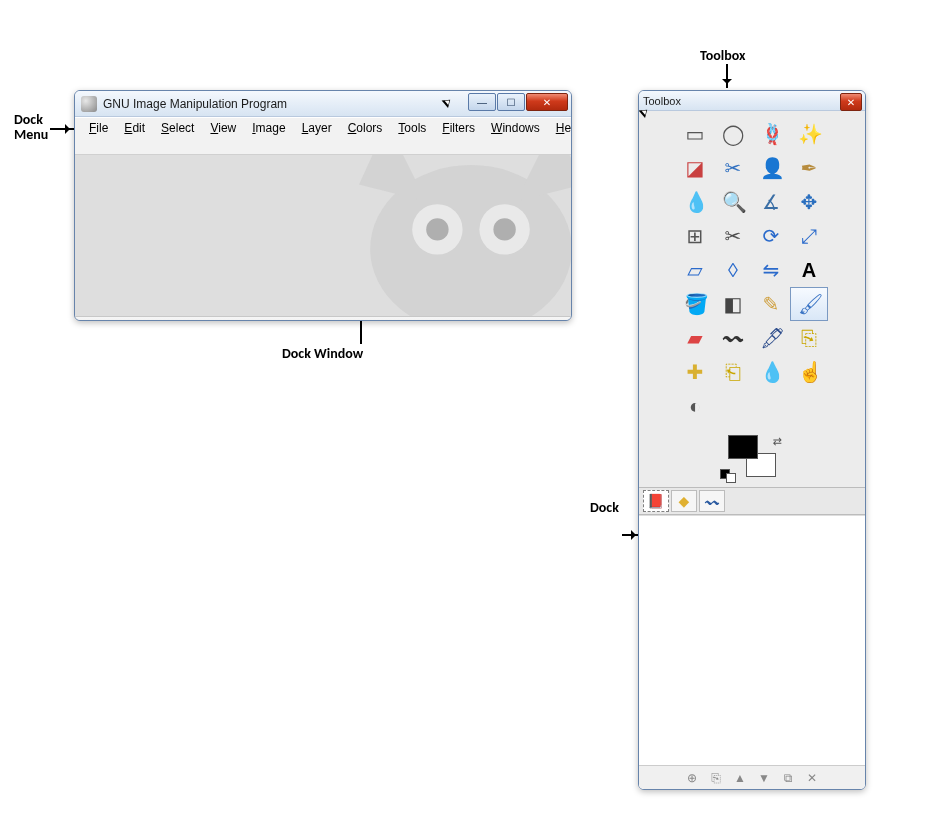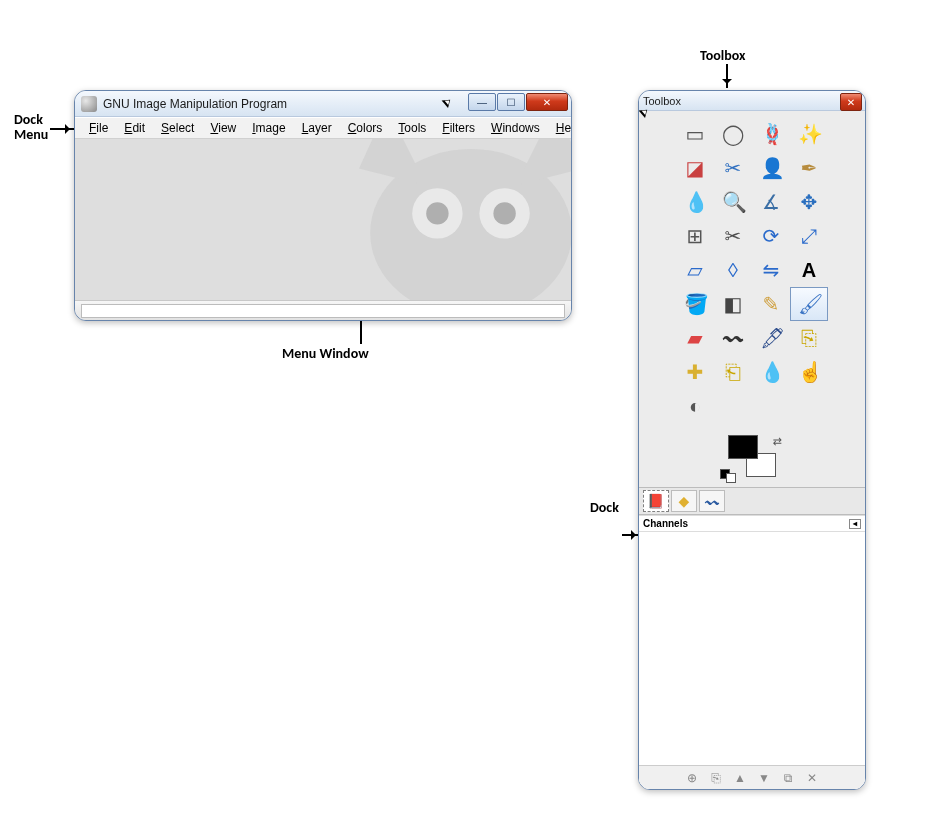--- a/index.html
+++ b/index.html
@@ -81,21 +81,21 @@
   .redbox {
     position: absolute;
     border: 2px solid #e00000;
     pointer-events: none;
   }
 
   
   .window {
     position: absolute;
     border: 1px solid #6784ab;
-    border-radius: 12px;
+    border-radius: 6px;
     background: #e9eff7;
     box-shadow: 0 2px 6px rgba(0,0,0,.25);
     overflow: hidden;
   }
   .titlebar {
     height: 26px;
     background: linear-gradient(#f4f8fd, #d7e4f2);
     display: flex;
     align-items: center;
     gap: 6px;
@@ -135,21 +135,21 @@
     background: linear-gradient(#f08b73, #cf3a1b 45%, #b22a0e);
     border-color: #7e2410;
     color: #fff;
   }
   
   .image-window {
     left: 74px; top: 90px;
     width: 498px; height: 231px;
   }
   .menubar {
-    height: 22px;
+    height: 38px;
     background: #f2f2f2;
     border-top: 1px solid #fff;
     border-bottom: 1px solid #d0d0d0;
     display: flex;
     align-items: stretch;
     padding: 0 6px;
   }
   .menubar .mitem {
     padding: 3px 8px;
     font-size: 12px;
@@ -301,21 +301,21 @@
     display:flex;align-items:center;justify-content:center;
   }
 </style>
 </head>
 <body>
 
 <div class="annotation" style="left:14px; top:112px; white-space:pre;">Dock
 Menu</div>
 <div class="arrow-right" style="left:50px; top:128px; width:24px;"></div>
 
-<div class="annotation" style="left:282px; top:346px;">Menu Window</div>
+<div class="annotation" style="left:282px; top:346px;">Dock Window</div>
 <div class="arrow-up" style="left:360px; top:308px; height:36px;"></div>
 
 <div class="annotation" style="left:700px; top:48px;">Toolbox</div>
 <div class="arrow-down" style="left:726px; top:64px; height:24px;"></div>
 
 <div class="annotation" style="left:700px; top:113px;">Common editing tools</div>
 
 <div class="annotation" style="left:590px; top:500px;">Dock</div>
 <div class="arrow-right" style="left:622px; top:534px; width:18px;"></div>
 
@@ -490,24 +490,20 @@
       <div class="swap">⇄</div>
     </div>
 
     <div class="dock-tabs" id="docktabs">
         <div class="dock-tab active" style="color: rgb(160, 48, 32);">📕</div>
         <div class="dock-tab" style="color: rgb(224, 176, 48);">◆</div>
         <div class="dock-tab" style="color: rgb(42, 90, 160);">〰</div>
       </div>
 
     <div class="dock-panel">
-      <div class="panel-title">
-        <span>Channels</span>
-        <span class="menu-icon">◂</span>
-      </div>
       <div style="flex:1"></div>
       <div class="dock-bottom" id="dockbottom">
           <div class="dbtn">⊕</div>
           <div class="dbtn">⎘</div>
           <div class="dbtn">▲</div>
           <div class="dbtn">▼</div>
           <div class="dbtn">⧉</div>
           <div class="dbtn">✕</div>
         </div>
     </div>

